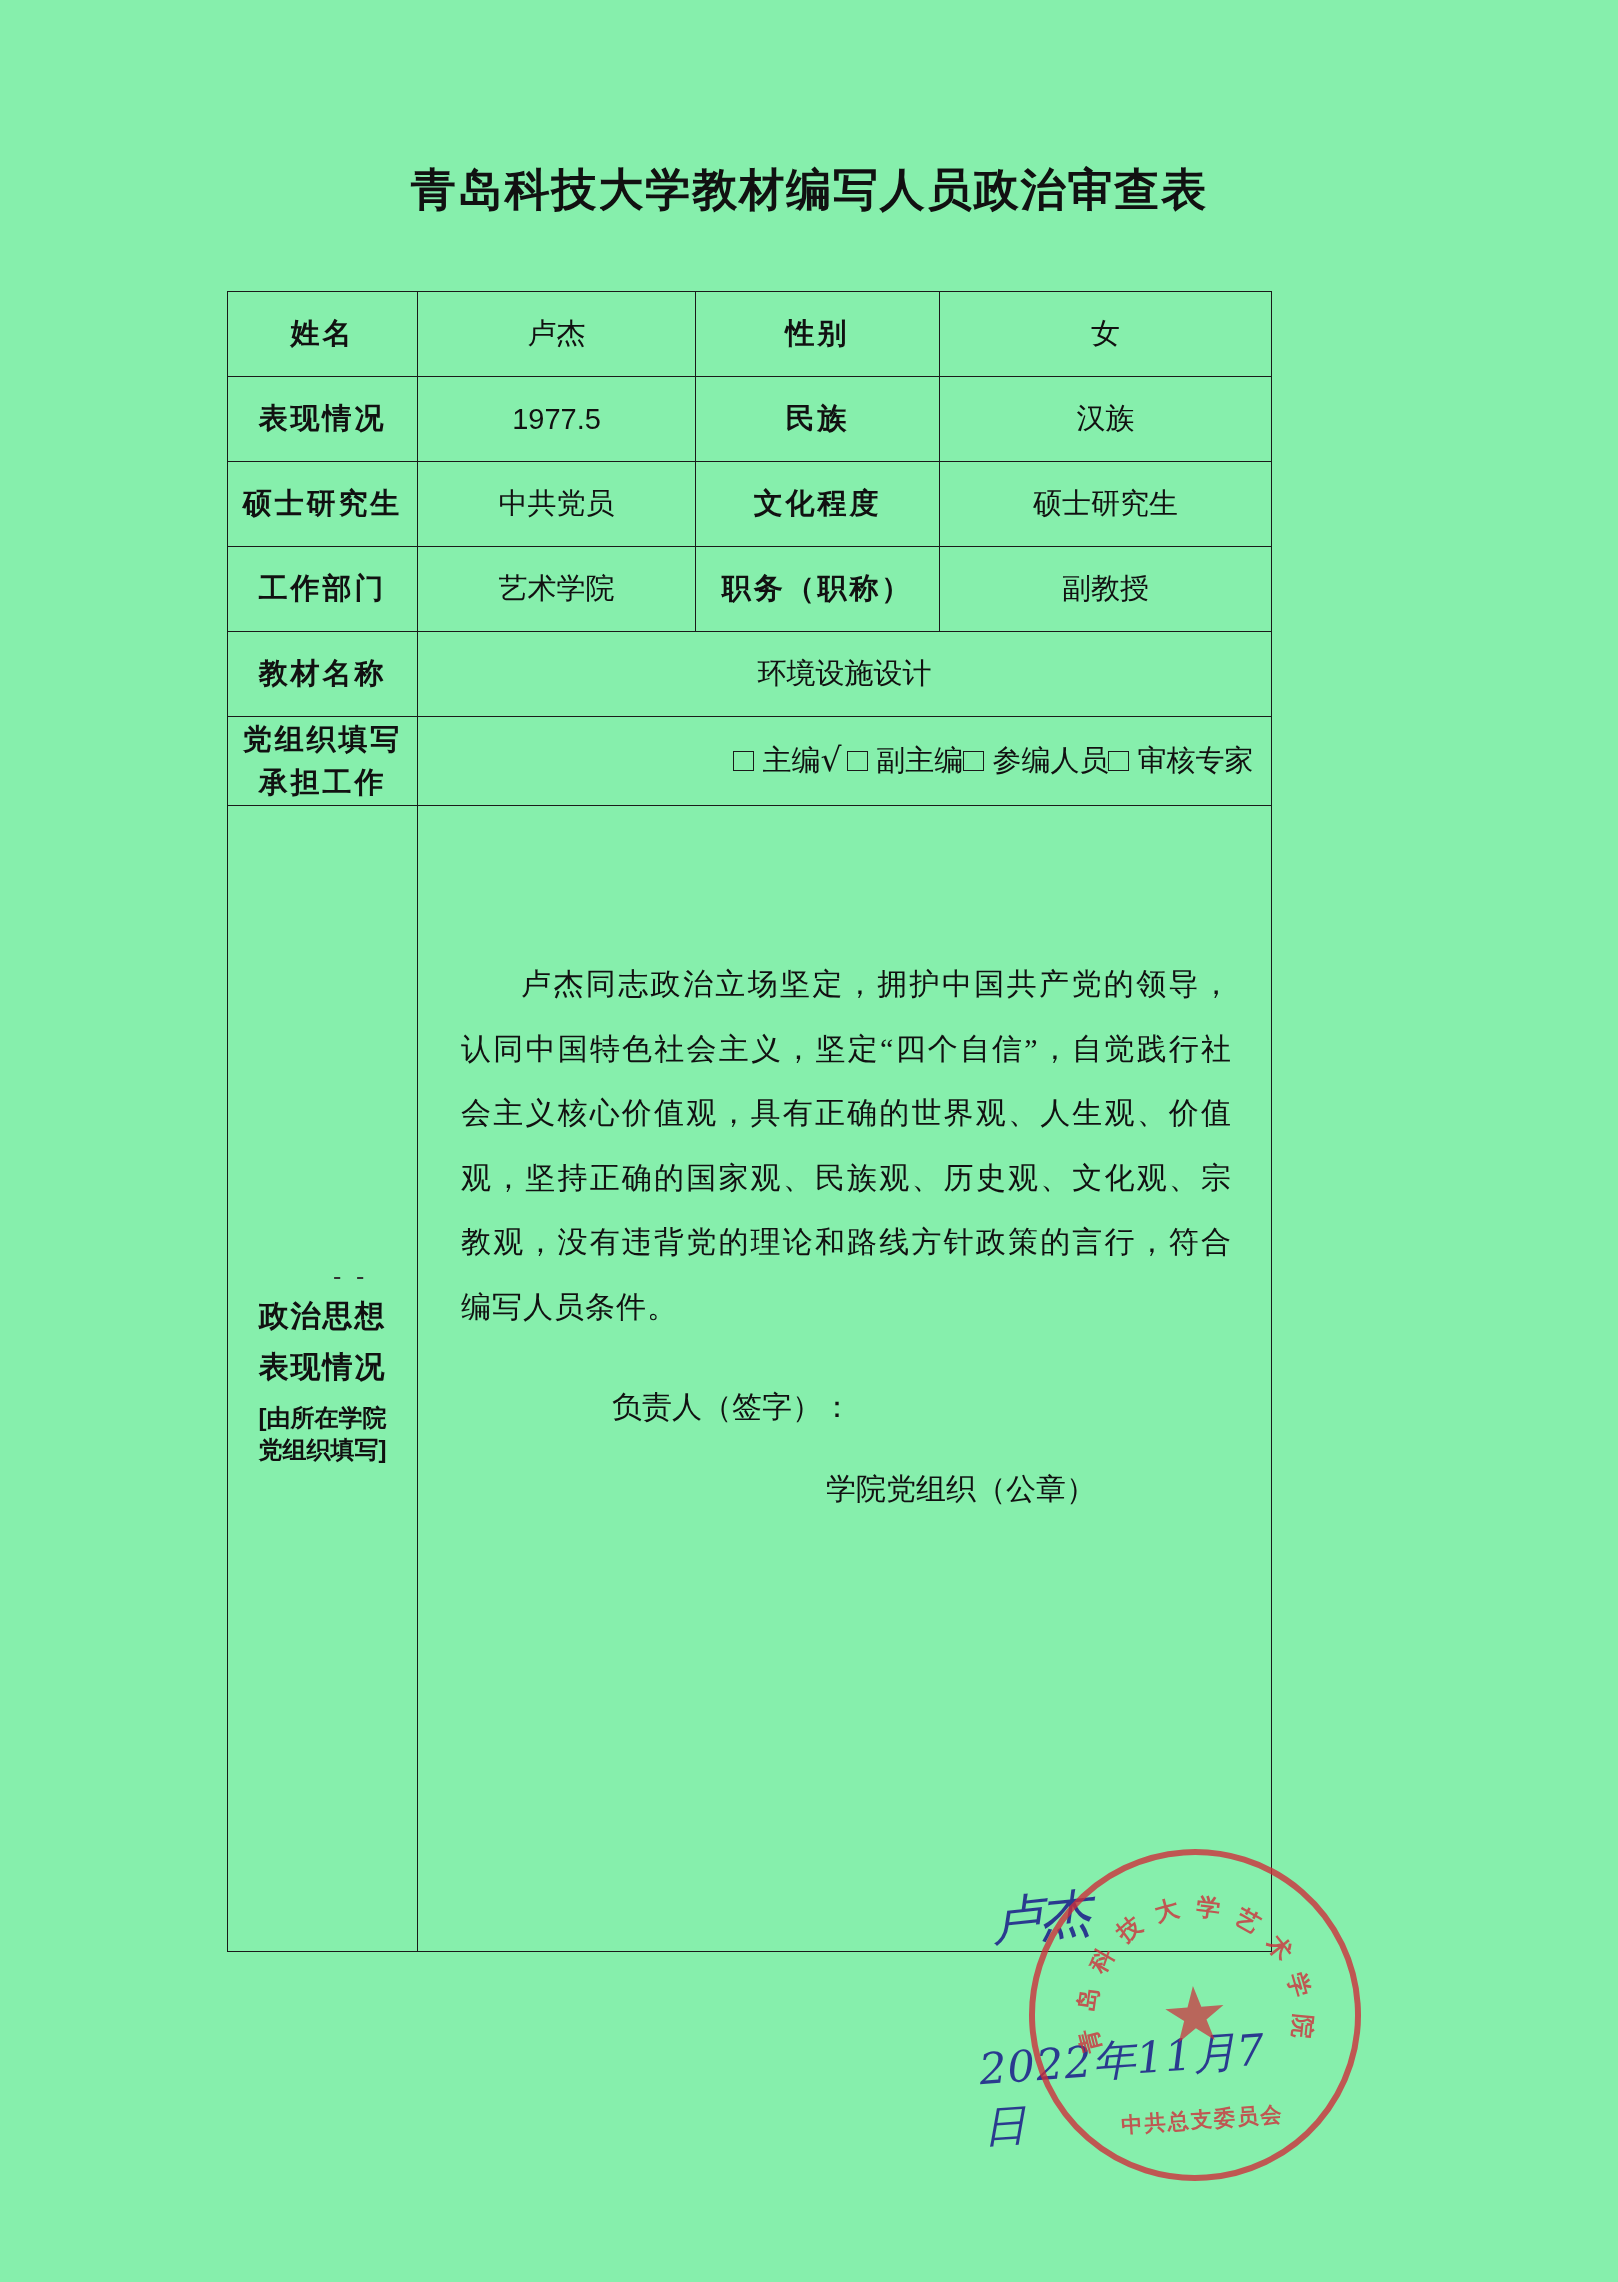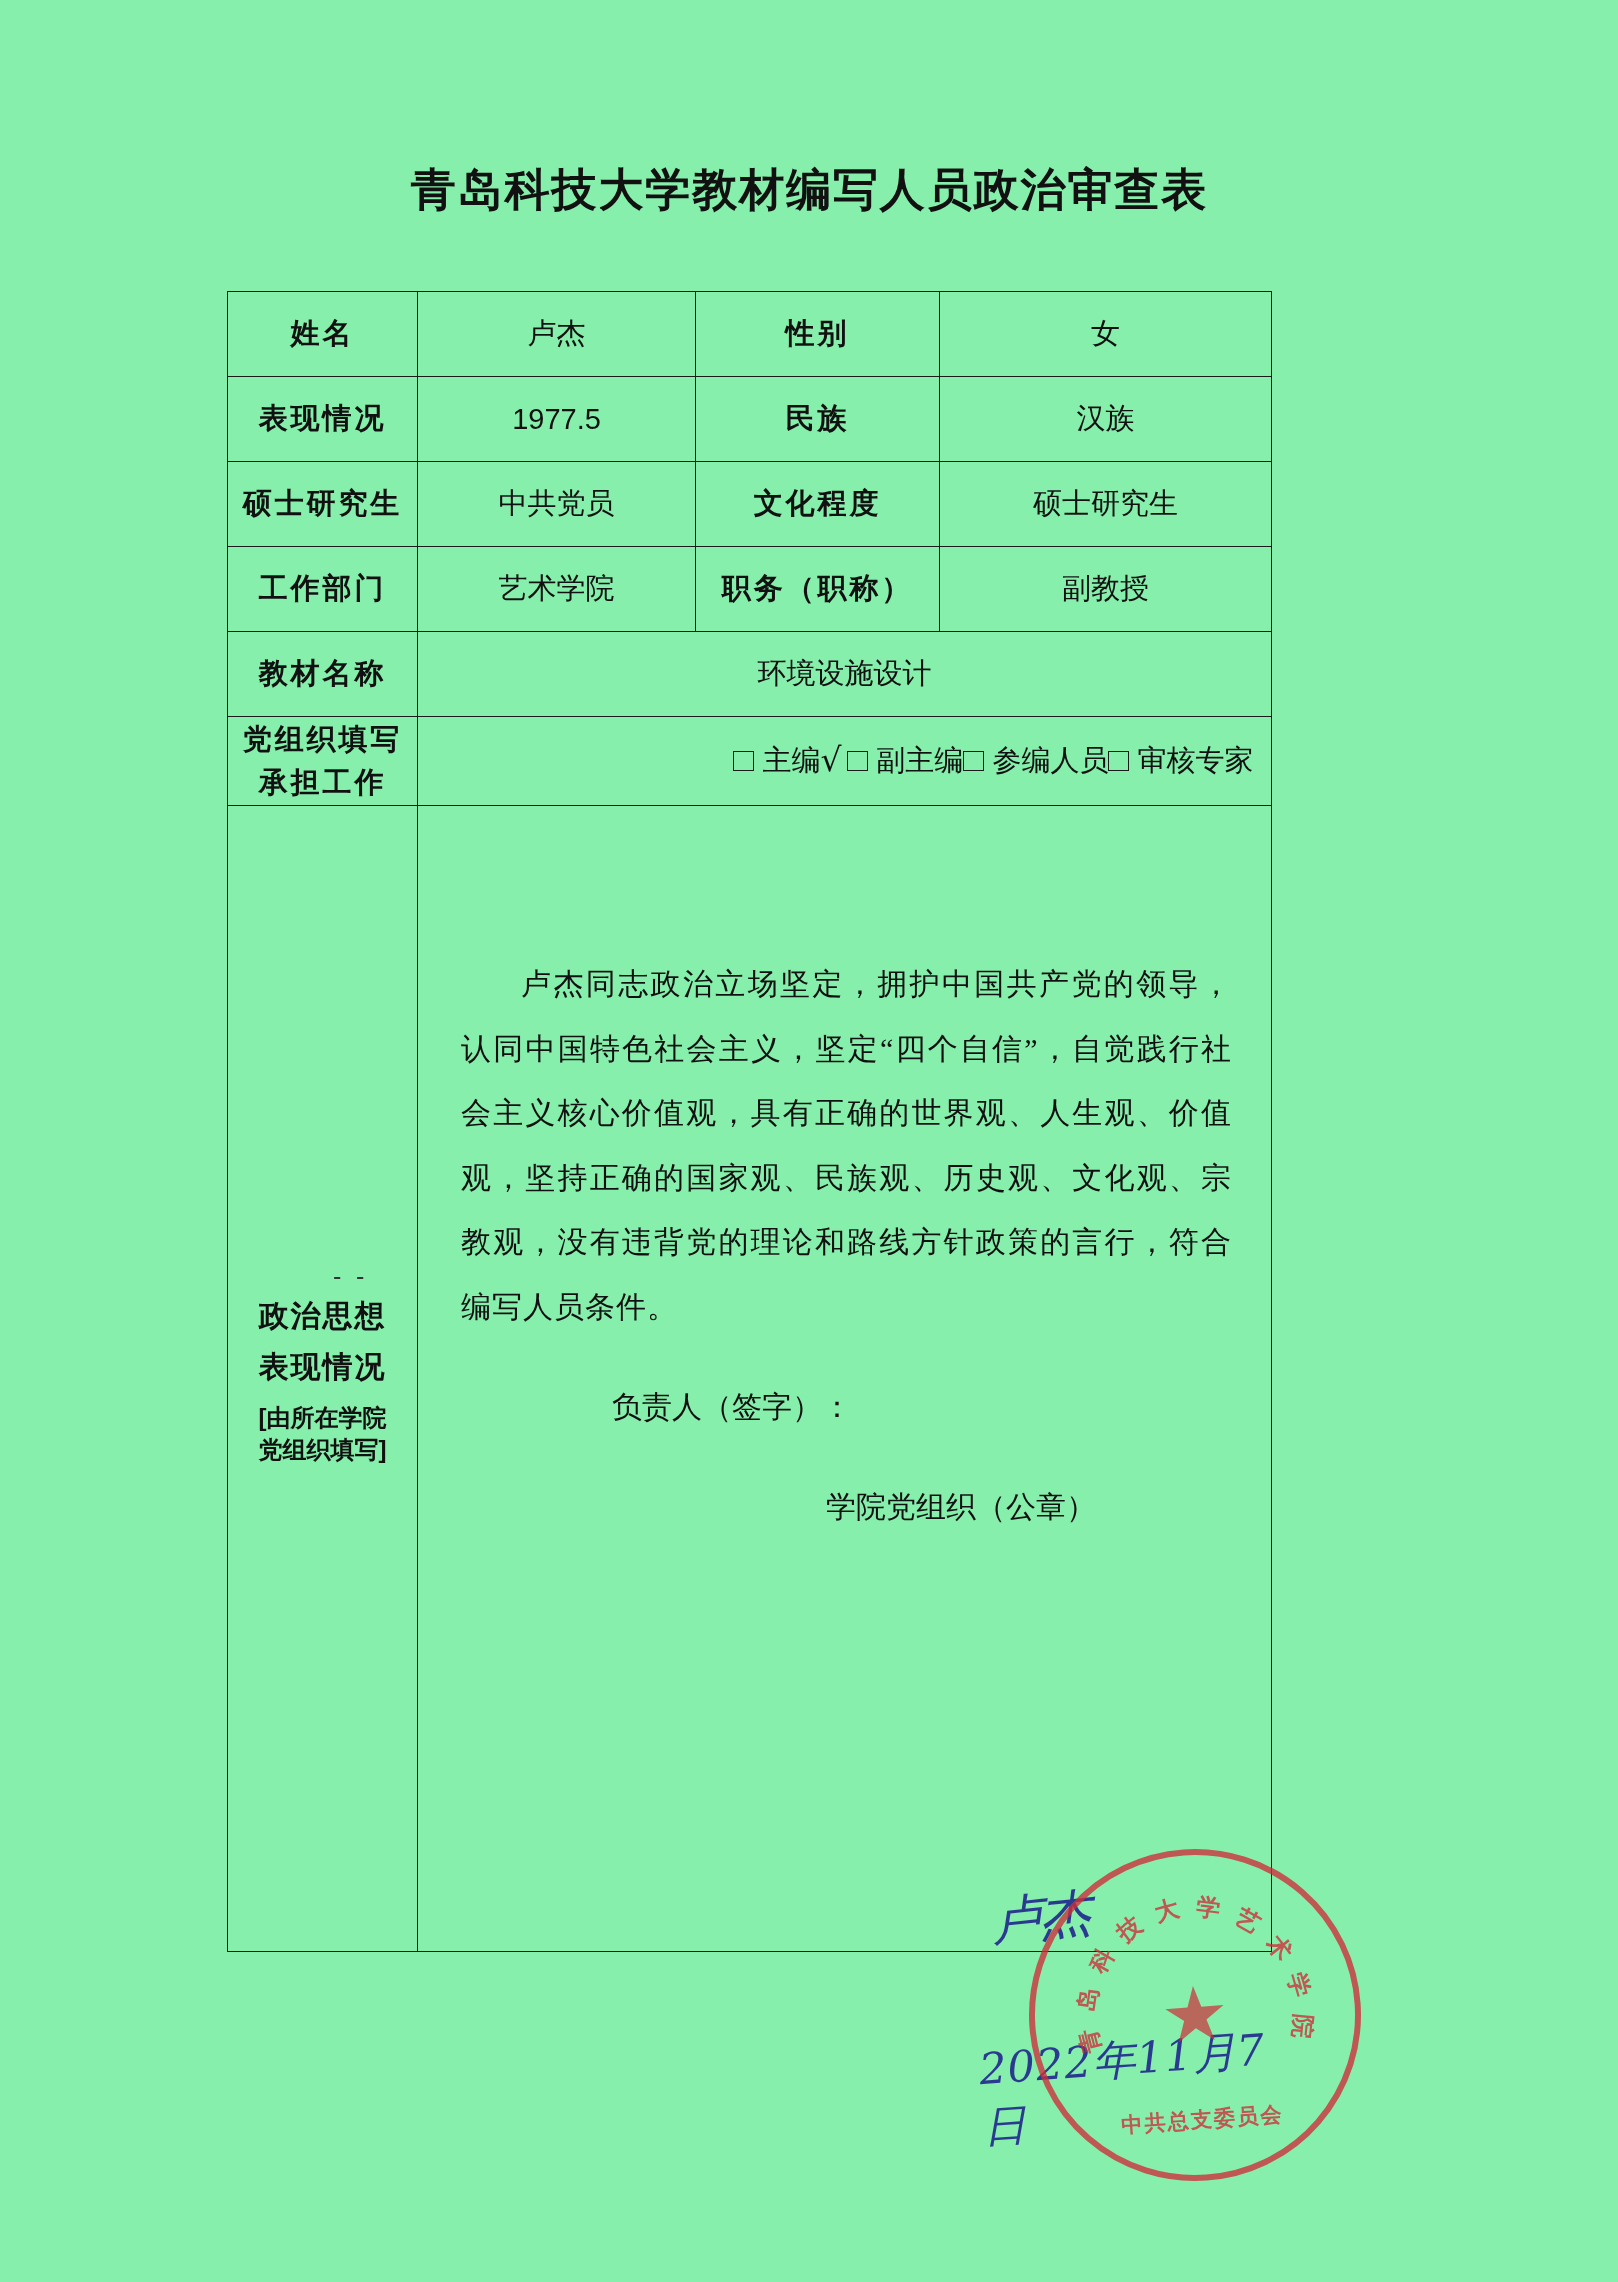--- a/index.html
+++ b/index.html
@@ -139,21 +139,21 @@
   }
 
   .sign-row {
     margin-top: 48px;
     padding-left: 194px;
     font-size: 30px;
     position: relative;
     font-family: "Liberation Sans", "DejaVu Sans", sans-serif;
   }
   .org-row {
-    margin-top: 59px;
+    margin-top: 41px;
     padding-left: 408px;
     font-size: 30px;
     font-family: "Liberation Sans", "DejaVu Sans", sans-serif;
   }
 
   
   .signature {
     position: absolute;
     left: 573px;
     top: 1077px;

